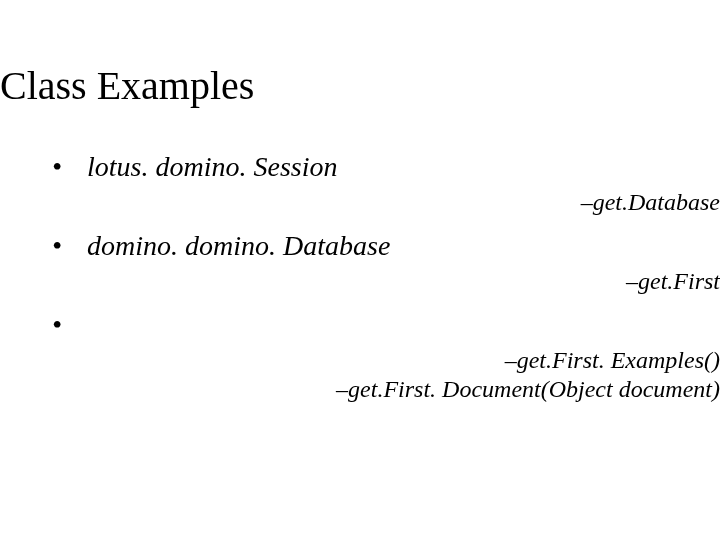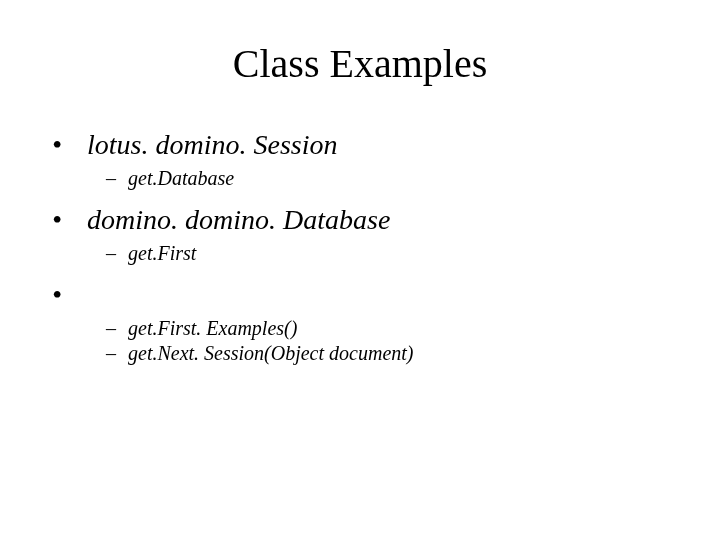--- a/index.html
+++ b/index.html
@@ -1,24 +1,24 @@
 <!DOCTYPE html>
 <html><head>
   <meta charset="utf-8">
   <style>
     * { margin: 0; padding: 0; box-sizing: border-box; }
     html, body { width: 720px; height: 540px; background: #fff; font-family: "Times New Roman", Times, serif; color: #000; }
     .slide { width: 720px; height: 540px; position: relative; padding: 0; }
-    .title { text-align: center; font-size: 40px; font-weight: 400; margin-top: 40px; margin-bottom: 42px; }
+    .title { text-align: left; font-size: 40px; font-weight: 400; margin-top: 62px; margin-bottom: 42px; }
     .content { margin-left: 48px; }
     ul.level1 { list-style: none; font-style: italic; }
     ul.level1 > li { font-size: 28px; margin-bottom: 4px; }
     ul.level1 > li::before { content: "•"; display: inline-block; width: 28px; margin-left: 4px; }
     ul.level2 { list-style: none; margin-left: 58px; margin-top: 6px; margin-bottom: 14px; }
-    ul.level2 > li { font-size: 20px; margin-bottom: 2px; }
+    ul.level2 > li { font-size: 24px; margin-bottom: 2px; text-align: right; }
     ul.level2 > li::before { content: "–"; display: inline-block; width: 22px; }
   </style>
 </head>
 <body>
 
 <div class="slide">
   <h1 class="title">Class Examples</h1>
   <div class="content">
     <ul class="level1">
       <li>
@@ -29,19 +29,19 @@
       </li>
       <li>
         <span>domino. domino. Database</span>
         <ul class="level2">
           <li><span>get.First</span></li>
         </ul>
       </li>
       <li>
         <ul class="level2">
           <li><span>get.First. Examples()</span></li>
-          <li><span>get.Next. Session(Object document)</span></li>
+          <li><span>get.First. Document(Object document)</span></li>
         </ul>
       </li>
     </ul>
   </div>
 
 </div>
 
 </body></html>

